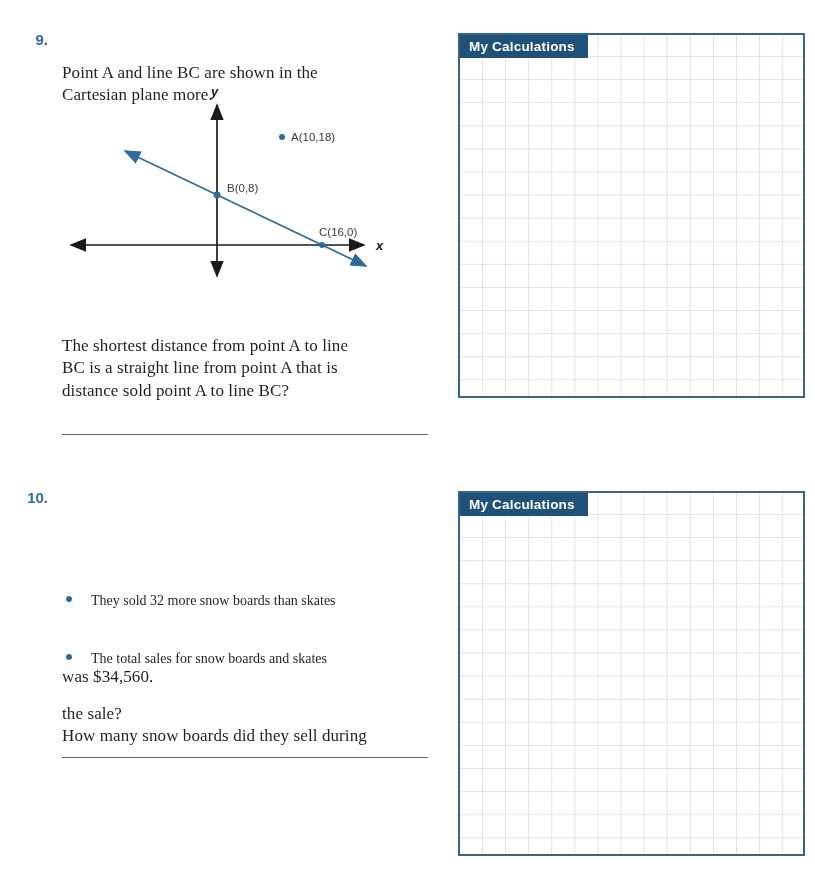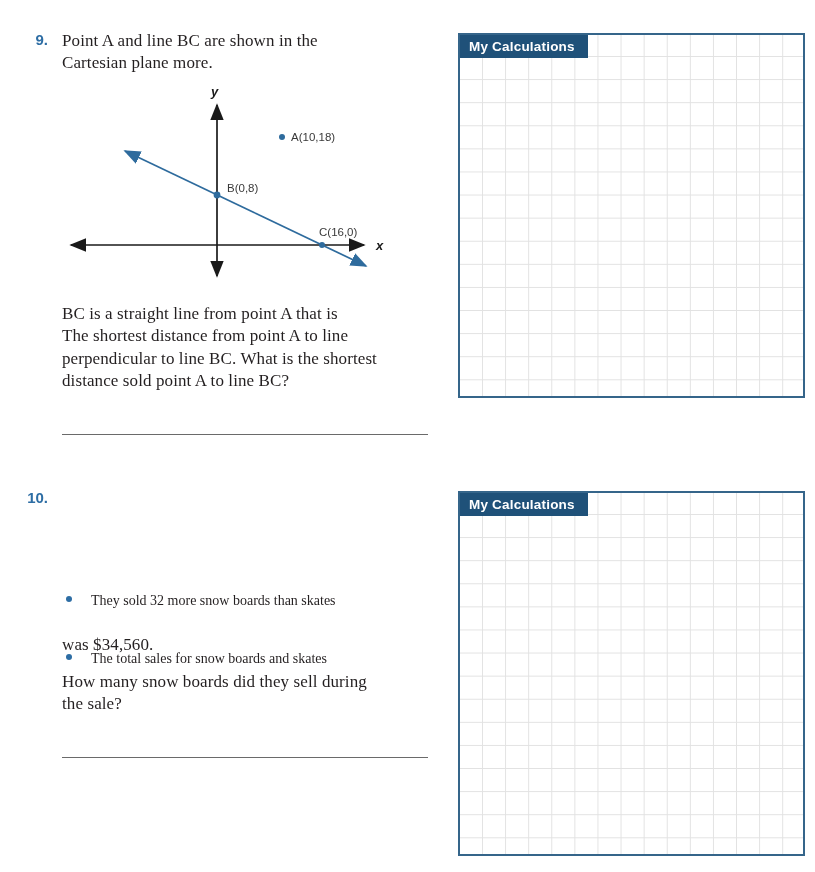--- a/index.html
+++ b/index.html
@@ -23,20 +23,21 @@
     color:#2d6da4;
   }
   .textblock{
     position:absolute;
     left:62px;
     font-size:17px;
     line-height:22.4px;
     color:#231f20;
     letter-spacing:0.1px;
     white-space:nowrap;
+    margin-top:32px;
   }
   .bullet-row{
     position:absolute;
     left:66px;
     display:flex;
     align-items:baseline;
     font-size:14px;
     line-height:22.4px;
     white-space:nowrap;
     gap:8px;
@@ -145,23 +146,22 @@
     <circle cx="267" cy="165" r="3" fill="#2e6b9d"></circle>
 
     <text class="axis-label" x="156" y="16">y</text>
     <text class="axis-label" x="321" y="170">x</text>
     <text x="236" y="61">A(10,18)</text>
     <text x="172" y="112">B(0,8)</text>
     <text x="264" y="156">C(16,0)</text>
   </svg>
 
   <div class="textblock" style="top:303px">
+    <div>The shortest distance from point A to line</div>
     <div>BC is a straight line from point A that is</div>
-    <div>The shortest distance from point A to line</div>
-    <div>perpendicular to line BC. What is the shortest</div>
     <div>distance sold point A to line BC?</div>
   </div>
 
   <div class="answer-line" style="top:434px"></div>
 
   <div class="calc-box" style="top:33px">
     <div class="calc-tab">My Calculations</div>
   </div>
 
   <div class="qnum" style="top:489px">10.</div>
@@ -171,22 +171,22 @@
     <span class="bullet-dot"></span>
     <span>They sold 32 more snow boards than skates</span>
   </div>
   <div class="bullet-row" style="top:648px">
     <span class="bullet-dot"></span>
     <span>The total sales for snow boards and skates</span>
   </div>
   <div class="textblock" style="top:634px">was $34,560.</div>
 
   <div class="textblock" style="top:671px">
+    <div>the sale?</div>
     <div>How many snow boards did they sell during</div>
-    <div>the sale?</div>
   </div>
 
   <div class="answer-line" style="top:757px"></div>
 
   <div class="calc-box" style="top:491px">
     <div class="calc-tab">My Calculations</div>
   </div>
 
 </div>
 

